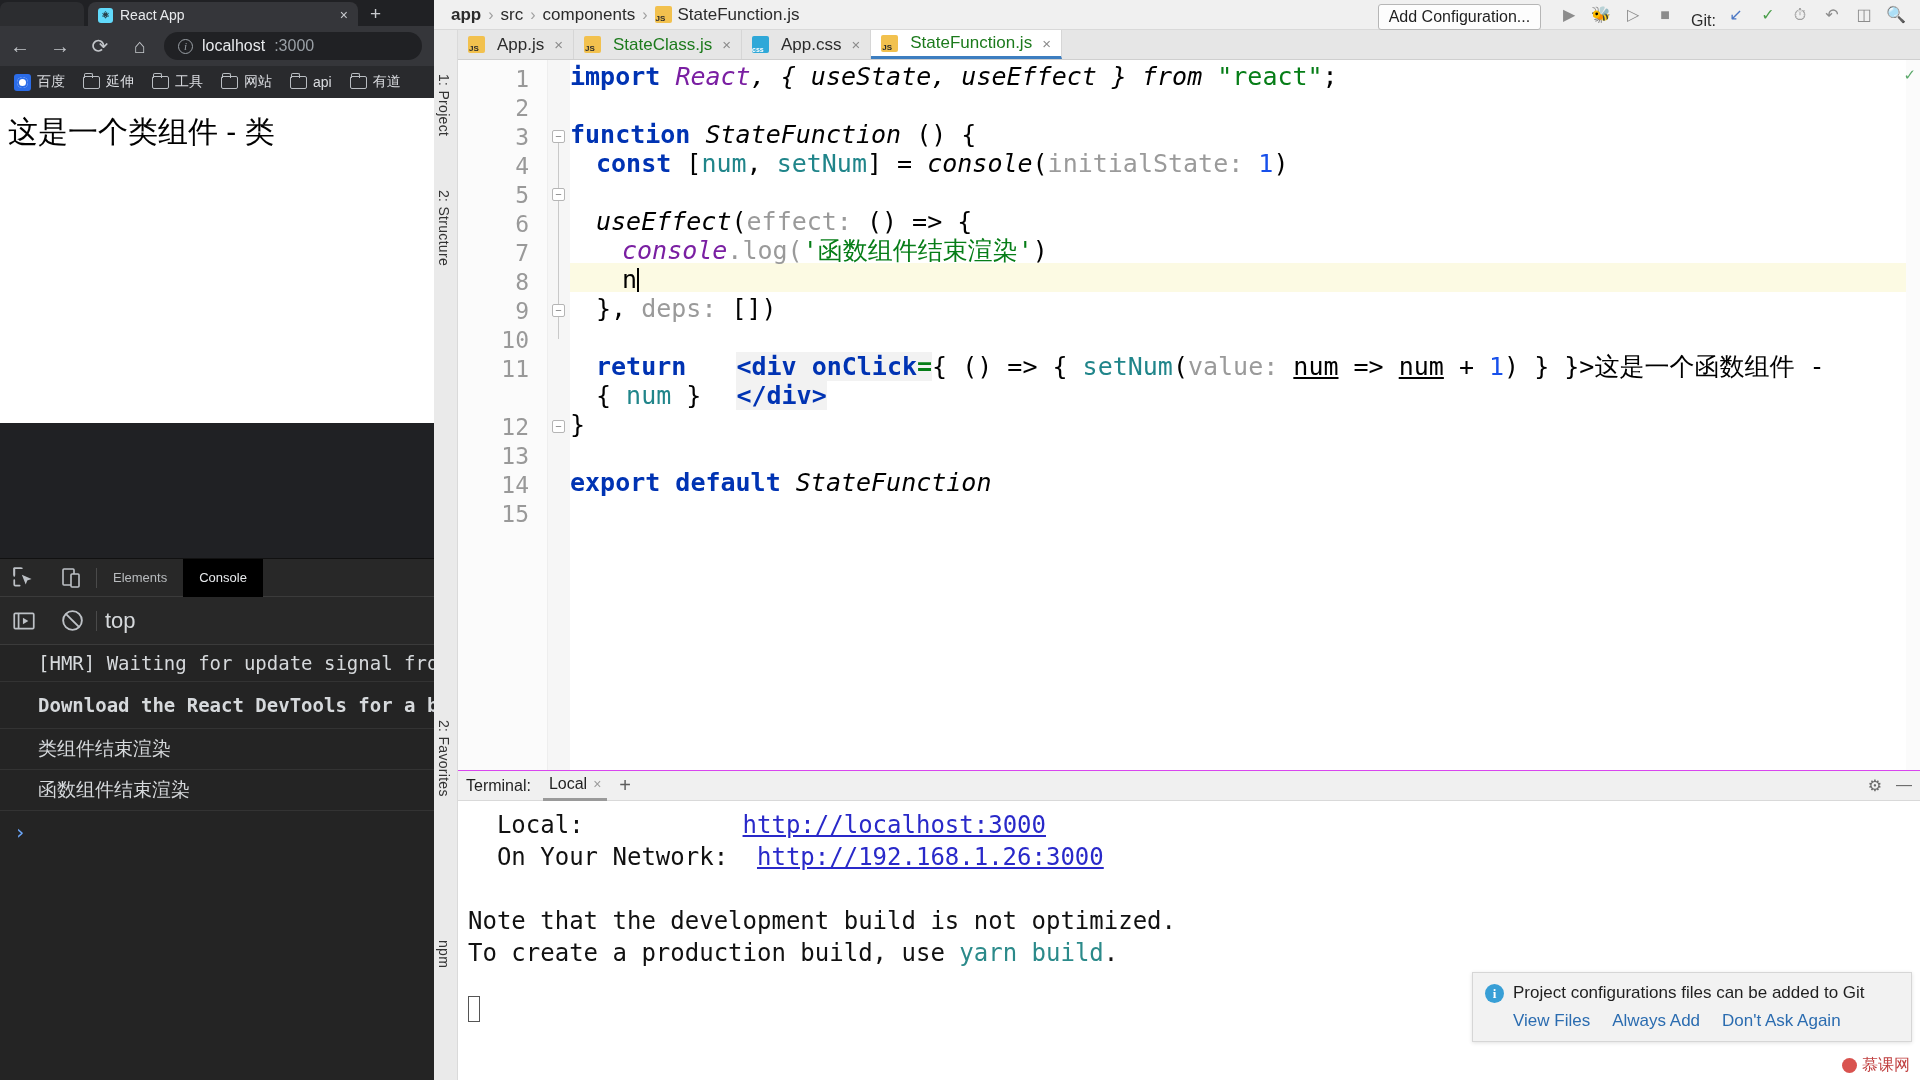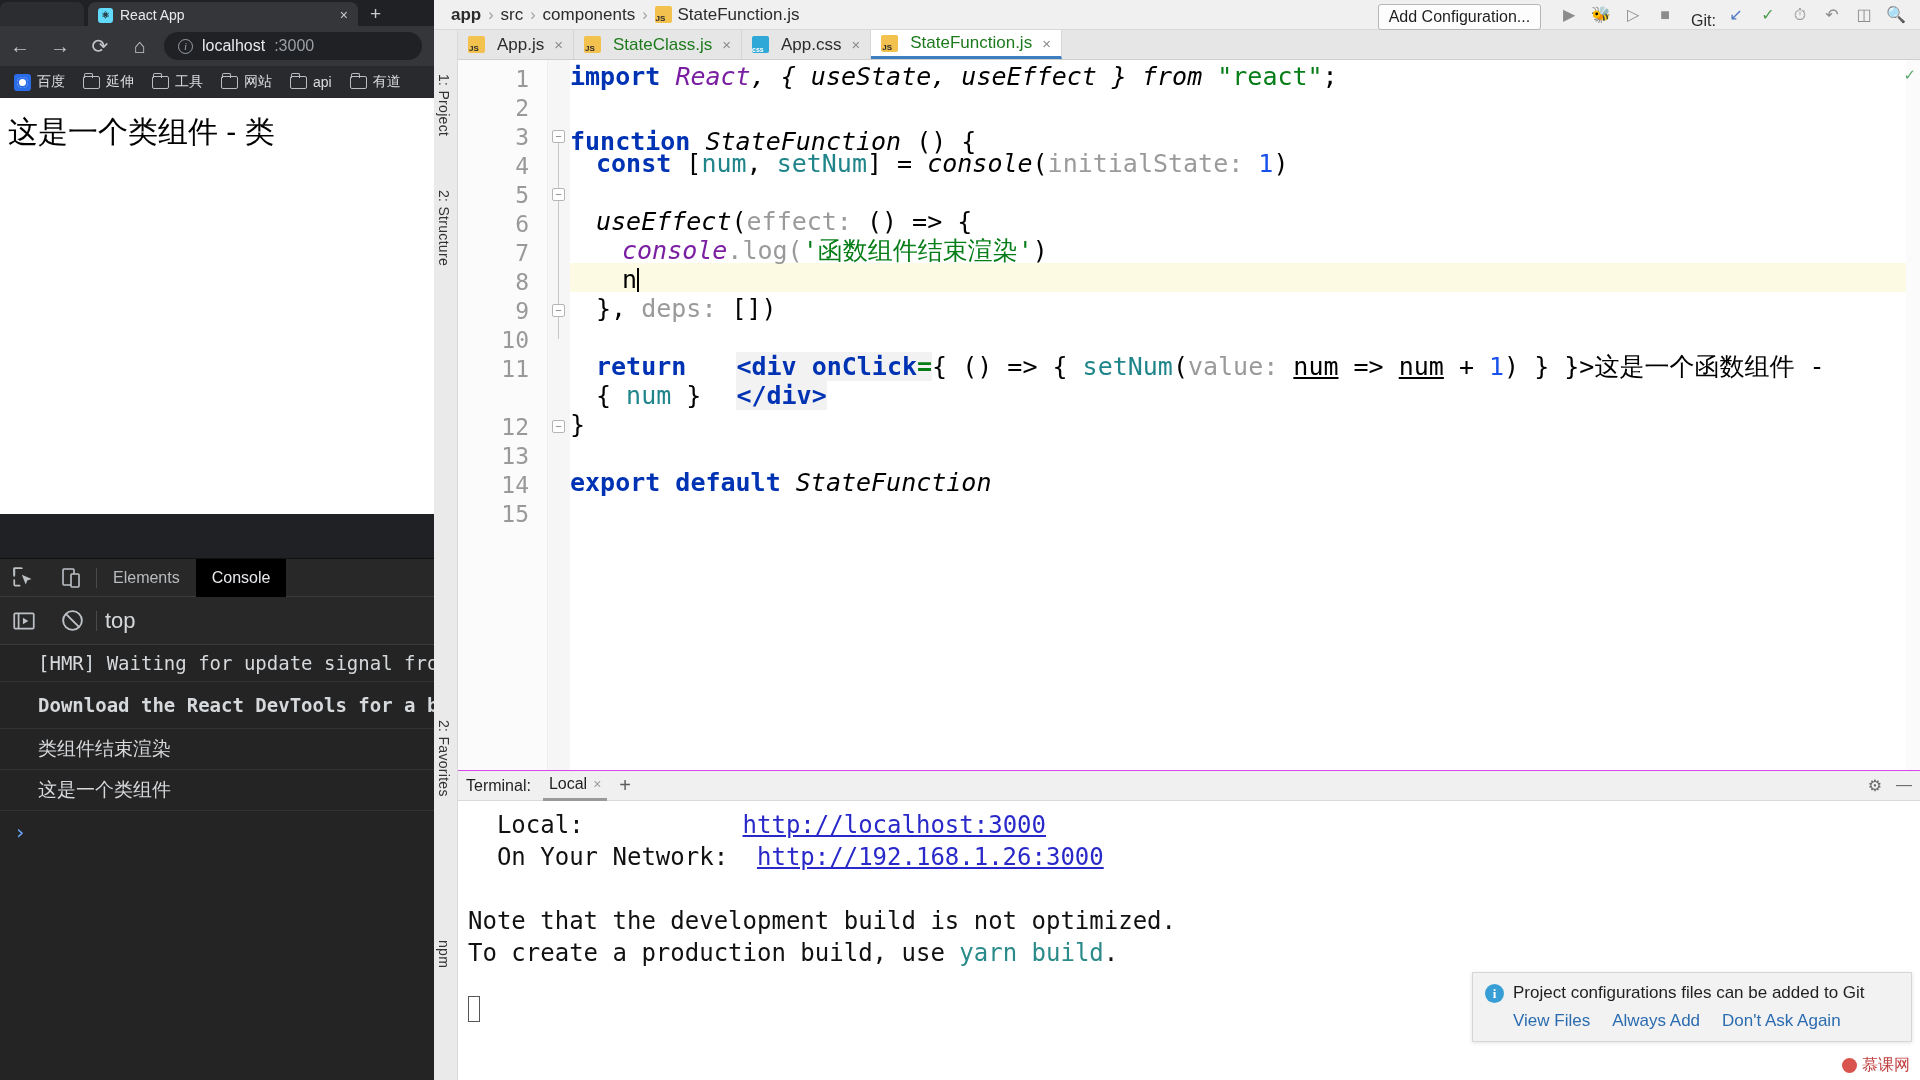--- a/index.html
+++ b/index.html
@@ -100,21 +100,21 @@
     border: 1.6px solid #b9bdc2; border-radius: 2px;
     position: relative;
   }
   .bm-folder::before {
     content: ""; position: absolute; left: 0; top: -4px;
     width: 7px; height: 4px; border: 1.6px solid #b9bdc2;
     border-bottom: none; border-radius: 2px 2px 0 0;
   }
 
   .br-page {
-    position: absolute; left: 0; top: 98px; width: 434px; height: 416px;
+    position: absolute; left: 0; top: 98px; width: 434px; height: 325px;
     background: #ffffff;
     padding: 12px 8px;
     font-size: 30px; line-height: 1.45; color: #000;
   }
   .br-page div { white-space: nowrap; }
 
   
   .devtools {
     position: absolute; left: 0; top: 558px; width: 434px; height: 522px;
     background: #242424; border-top: 1px solid #111;
@@ -123,21 +123,21 @@
     height: 38px; display: flex; align-items: center;
     border-bottom: 1px solid #3b3b3b; background: #282828;
   }
   .dt-ico {
     width: 48px; height: 38px; display: flex;
     align-items: center; justify-content: center; color: #bdc1c6;
   }
   .dt-sep { width: 1px; height: 20px; background: #4a4a4a; }
   .dt-tab {
     padding: 0 16px; height: 38px; display: flex; align-items: center;
-    color: #b9bcbf; font-size: 16px;
+    color: #b9bcbf; font-size: 13px;
   }
   .dt-tab.active { background: #000; color: #e8eaed; }
   .dt-filterbar {
     height: 48px; display: flex; align-items: center;
     border-bottom: 1px solid #3b3b3b; background: #282828;
   }
   .ctx-sel { color: #d6d9dc; font-size: 22px; padding-left: 8px; }
   .dt-console { padding: 0; font-family: "DejaVu Sans Mono", monospace; }
   .log-row {
     padding: 7px 10px 7px 38px;
@@ -435,21 +435,21 @@
               <path d="M5.6 5.6l12.8 12.8"></path>
           </svg>
         </div>
         <div class="dt-sep"></div>
         <div class="ctx-sel">top</div>
       </div>
       <div class="dt-console">
         <div class="log-row">[HMR] Waiting for update signal from WDS...</div>
         <div class="log-row bold">Download the React DevTools for a better development experience</div>
         <div class="log-row cn">类组件结束渲染</div>
-        <div class="log-row cn">这是一个类组件</div>
+        <div class="log-row cn">函数组件结束渲染</div>
         <div class="prompt-row">›</div>
       </div>
     </div>
   </div>
 
   <div class="ide">
 
     <div class="ide-top">
       <div class="crumbs">
         <span class="crumb bold">app</span>
@@ -537,21 +537,21 @@
           <span class="fold-tail" style="top:83px; height:196px"></span>
           <span class="fold" style="top:128px">−</span>
           <span class="fold-tail" style="top:141px; height:98px"></span>
           <span class="fold" style="top:244px">−</span>
           <span class="fold" style="top:360px">−</span>
         </div>
 
         <div class="code-area">
           <div class="cl" style="top:2px"><span class="kw">import</span> <span class="cls">React</span><span class="fn">, { useState, useEffect } from </span><span class="str">"react"</span><span>;</span></div>
 
-          <div class="cl" style="top:67px"><span class="kw">function</span> <span class="fn">StateFunction</span><span> () {</span></div>
+          <div class="cl" style="top:60px"><span class="kw">function</span> <span class="fn">StateFunction</span><span> () {</span></div>
 
           <div class="cl" style="top:89px; padding-left:26px"><span class="kw">const</span><span> [</span><span class="teal">num</span><span>, </span><span class="teal">setNum</span><span>] = </span><span class="fn">console</span><span>(</span><span class="hint">initialState:</span> <span class="num">1</span><span>)</span></div>
 
           <div class="cl" style="top:176px; padding-left:52px"><span class="cls">console</span><span class="hint">.log(</span><span class="str">'函数组件结束渲染'</span><span>)</span></div>
 
           <div class="cl" style="top:147px; padding-left:26px"><span class="fn">useEffect</span><span>(</span><span class="hint">effect:</span> <span>() =&gt; {</span></div>
 
           <div class="cl" style="top:205px; padding-left:52px"><span>n</span><span class="cursor"></span></div>
 
           <div class="cl" style="top:234px; padding-left:26px"><span>},</span> <span class="hint">deps:</span> <span>[])</span></div>

